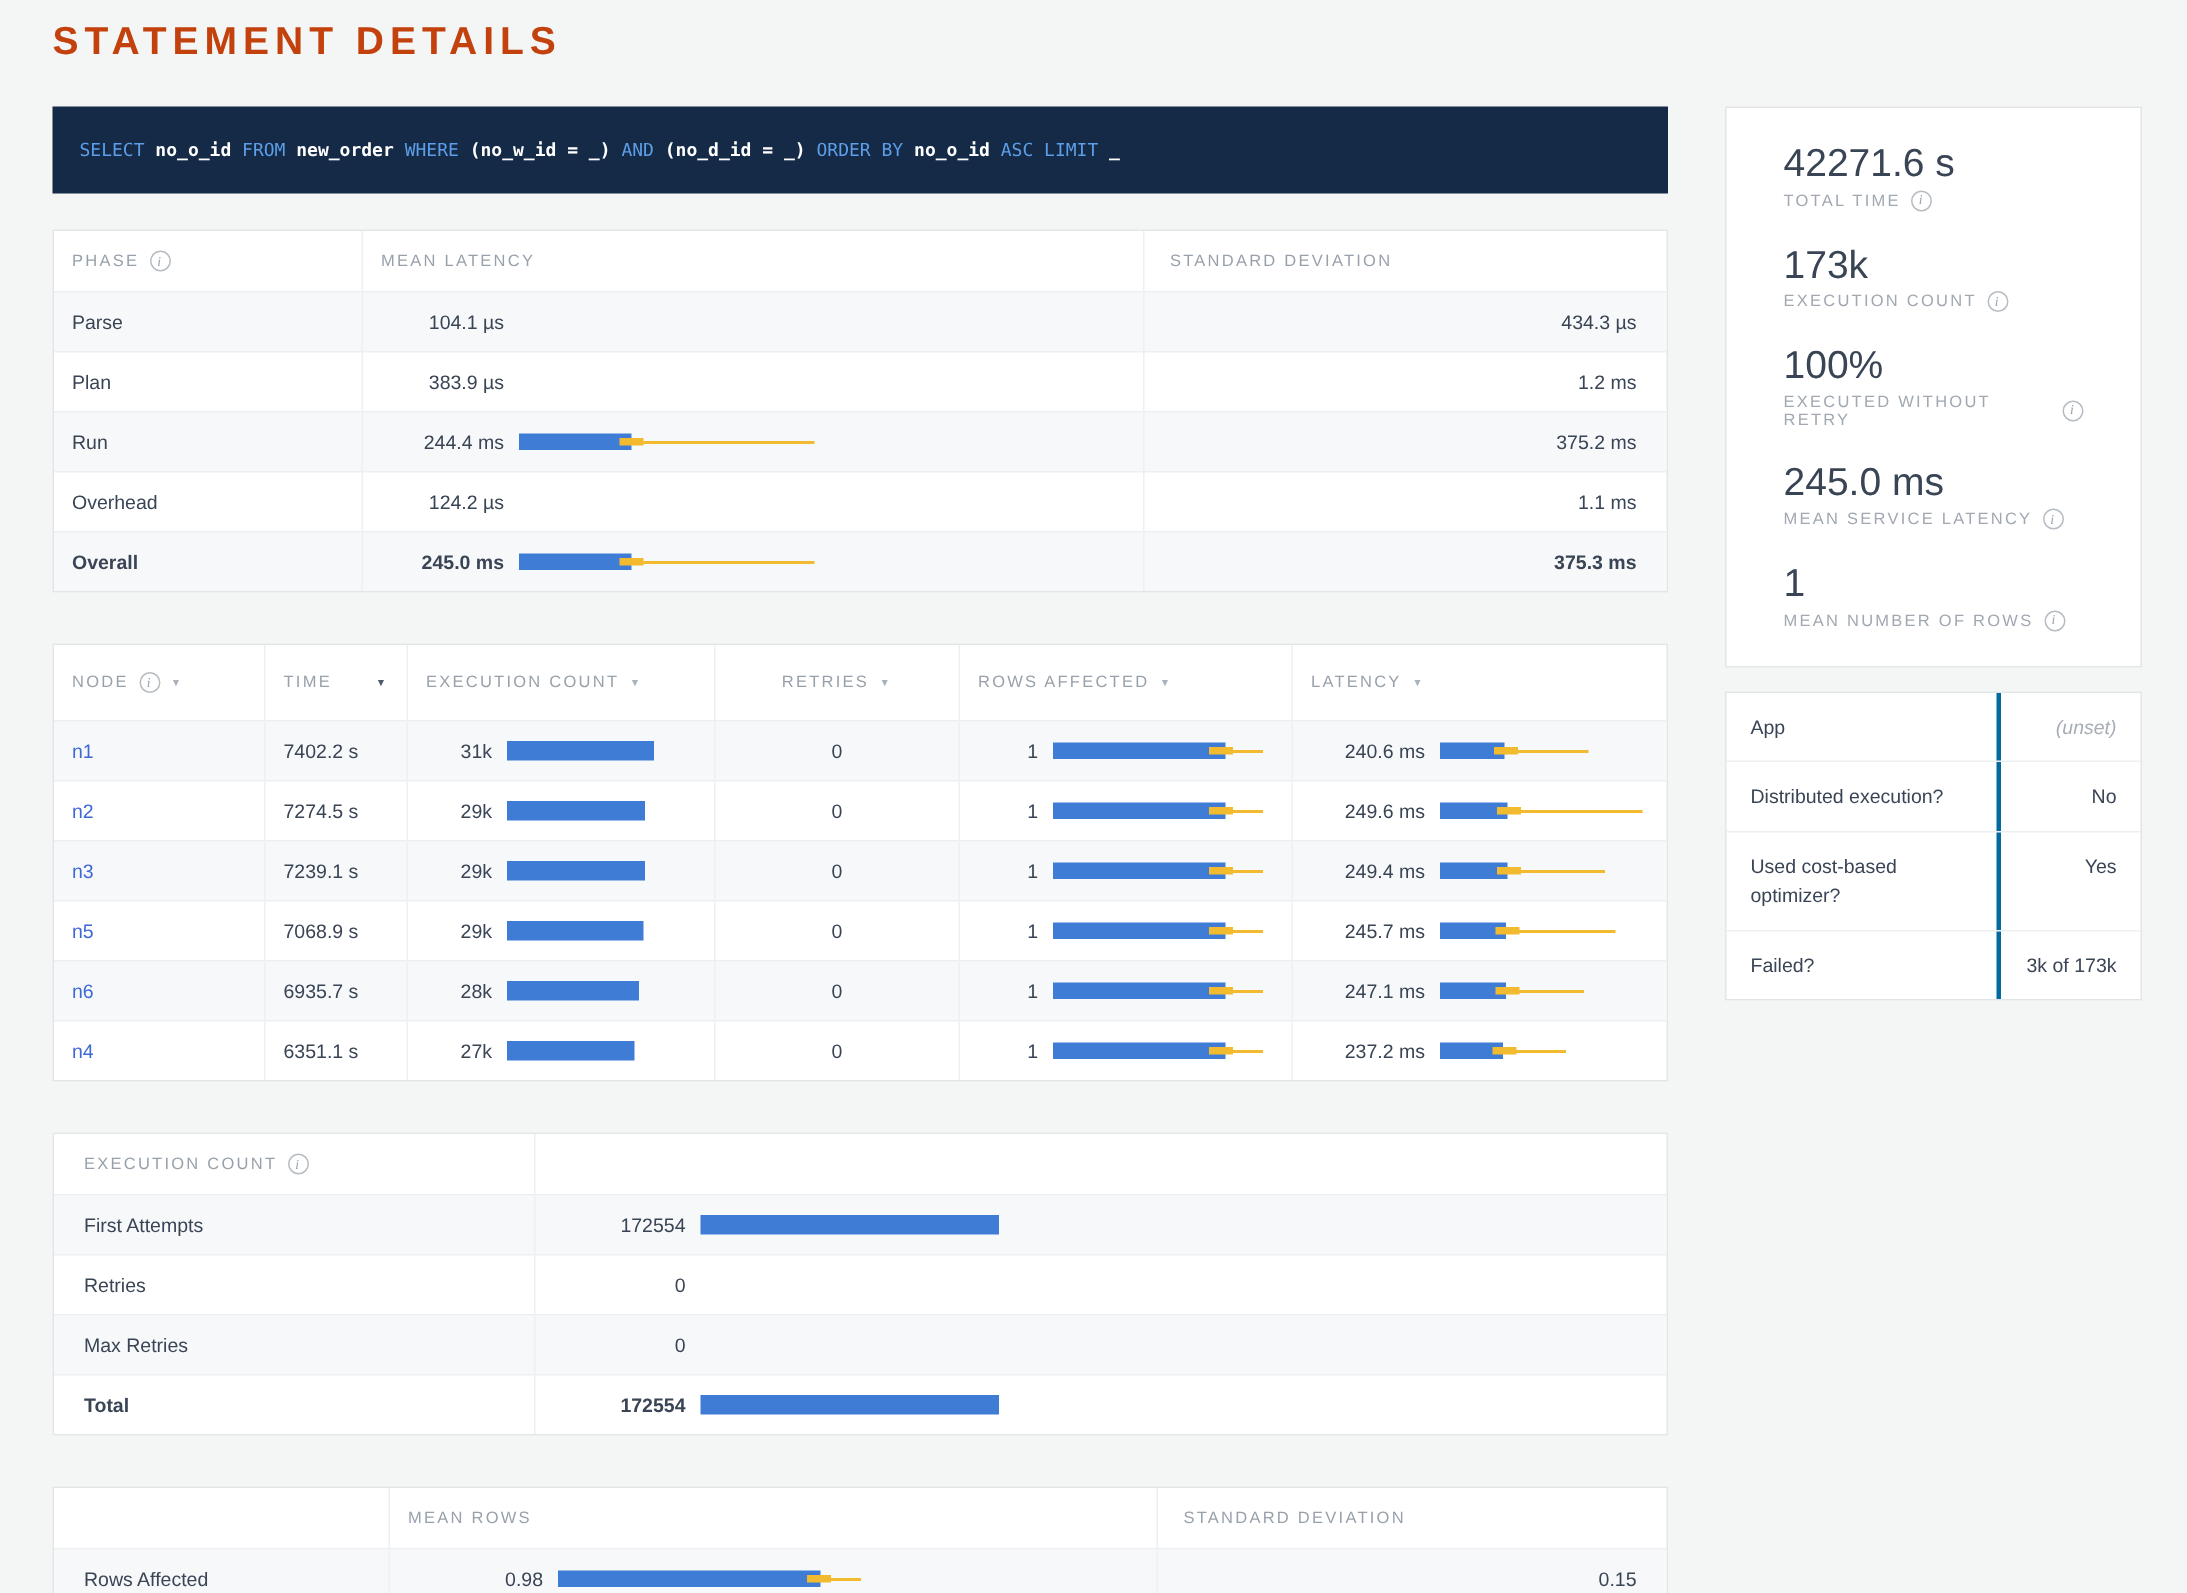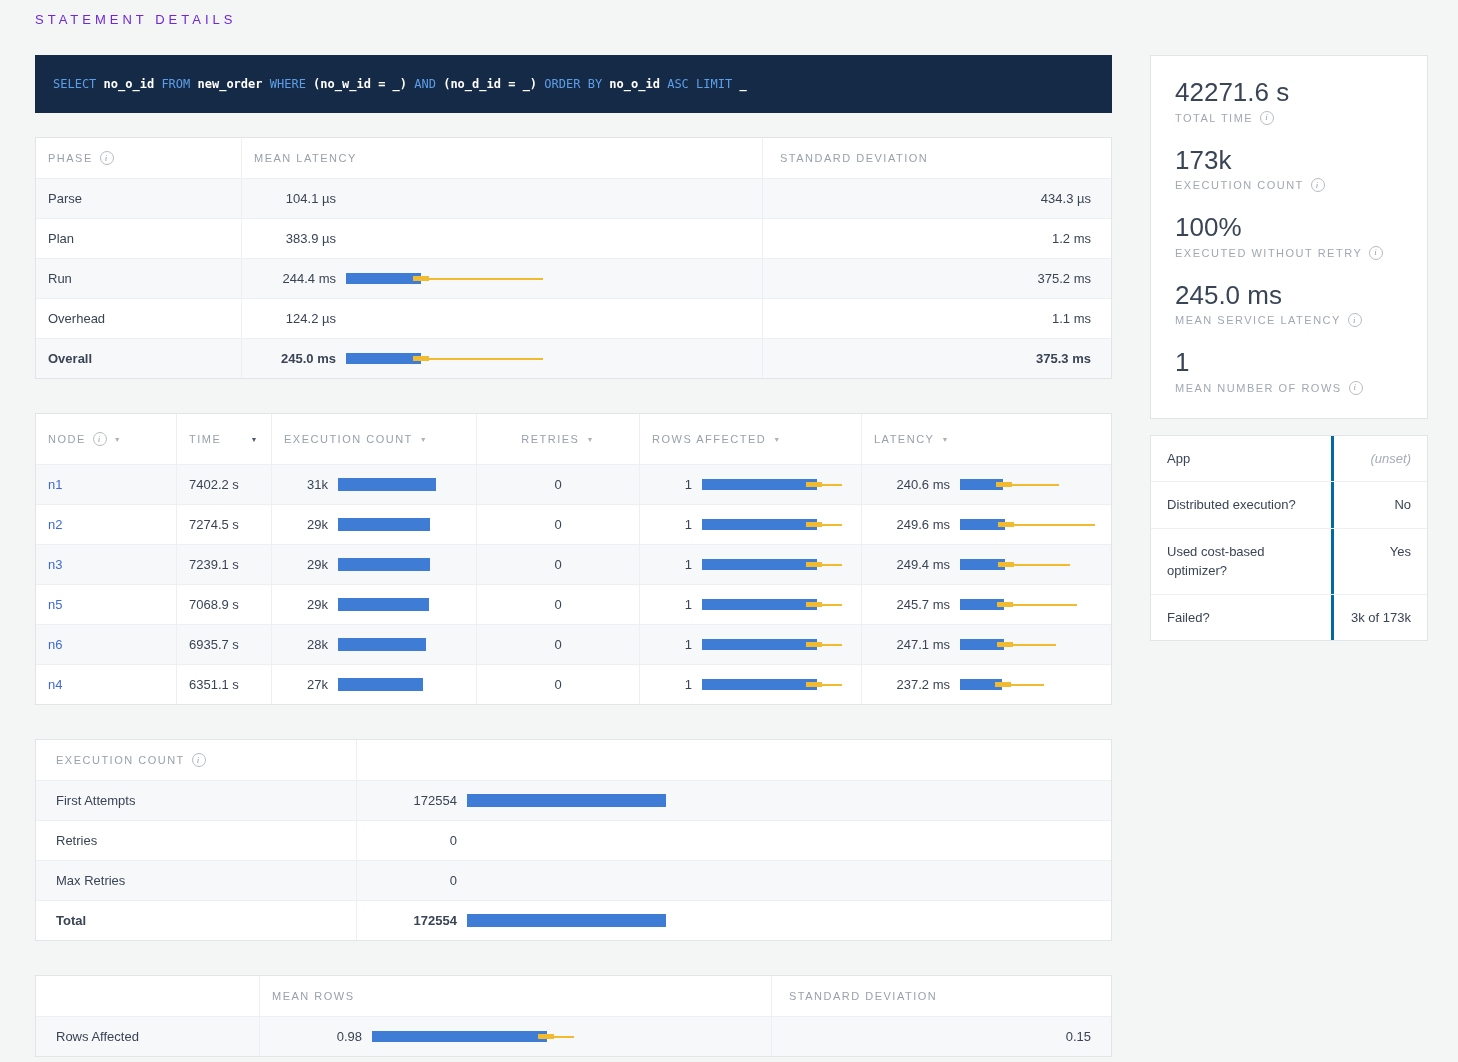--- a/index.html
+++ b/index.html
@@ -5,22 +5,22 @@
 <style>
   * { margin:0; padding:0; box-sizing:border-box; }
   html,body { width:1458px; height:1062px; }
   body {
     background:#f4f5f5;
     font-family:"Liberation Sans", sans-serif;
     color:#394455;
     overflow:hidden;
   }
   .page-title {
-    font-size:13px; font-weight:400; letter-spacing:4px;
-    color:#6d28d9; margin:12px 0 28px 35px;
+    font-size:26px; font-weight:700; letter-spacing:4px;
+    color:#c2410c; margin:12px 0 28px 35px;
   }
   .layout { display:flex; gap:38px; padding-left:35px; }
   .main { width:1077px; flex:none; }
   .sidebar { width:278px; flex:none; }
 
   
   .sql-box {
     background:var(--sql_bg,#152a47); height:58px; display:flex; align-items:center;
     padding:0 18px; margin-bottom:24px;
   }
@@ -82,21 +82,21 @@
   .info {
     width:14px; height:14px; border:1px solid #b6bcc3; border-radius:50%;
     color:#98a1ab; font-size:9px; font-style:italic; line-height:1;
     display:inline-flex; align-items:center; justify-content:center;
     margin-left:7px; font-family:"Liberation Serif", serif; flex:none; cursor:pointer;
   }
   .arrow { font-size:7px; color:#aab2bb; margin-left:7px; }
   .arrow.active { color:#4d5a6b; }
 
   
-  .stat-card { padding:20px 24px 4px; margin-bottom:16px; }
+  .stat-card { padding:20px 38px 4px; margin-bottom:16px; }
   .stat { margin-bottom:19px; }
   .stat-value { font-size:26px; color:#394455; line-height:1.25; }
   .stat-label { font-size:11px; letter-spacing:1.5px; color:#a1a8b1; margin-top:2px; display:flex; align-items:center; }
   .detail-row { display:flex; border-top:1px solid #edeff2; }
   .detail-row:first-child { border-top:none; }
   .detail-label { flex:1; padding:13px 16px; font-size:13px; line-height:1.5; }
   .detail-value { width:96px; border-left:3px solid #0369a1; padding:13px 16px; font-size:13px; text-align:right; line-height:1.5; }
   .detail-value.muted { color:#a6adb5; font-style:italic; }
 </style>
 </head>

